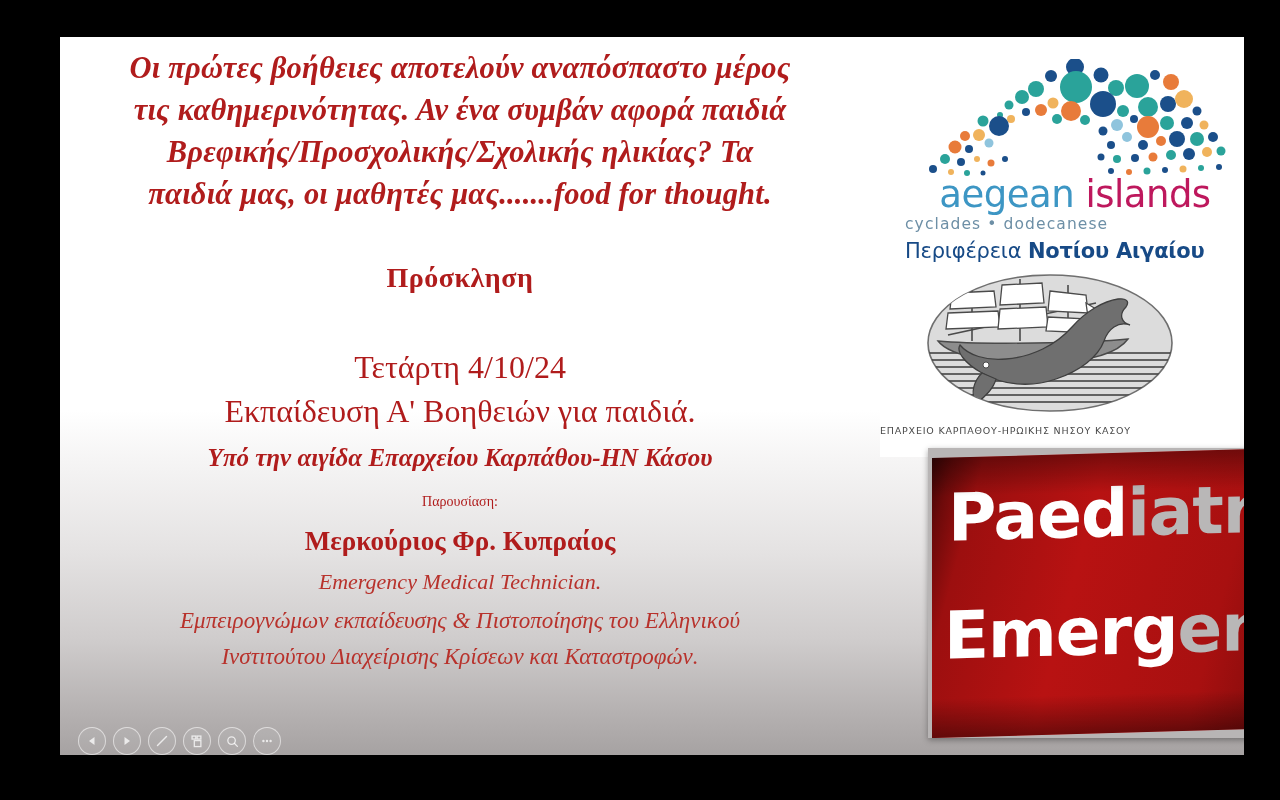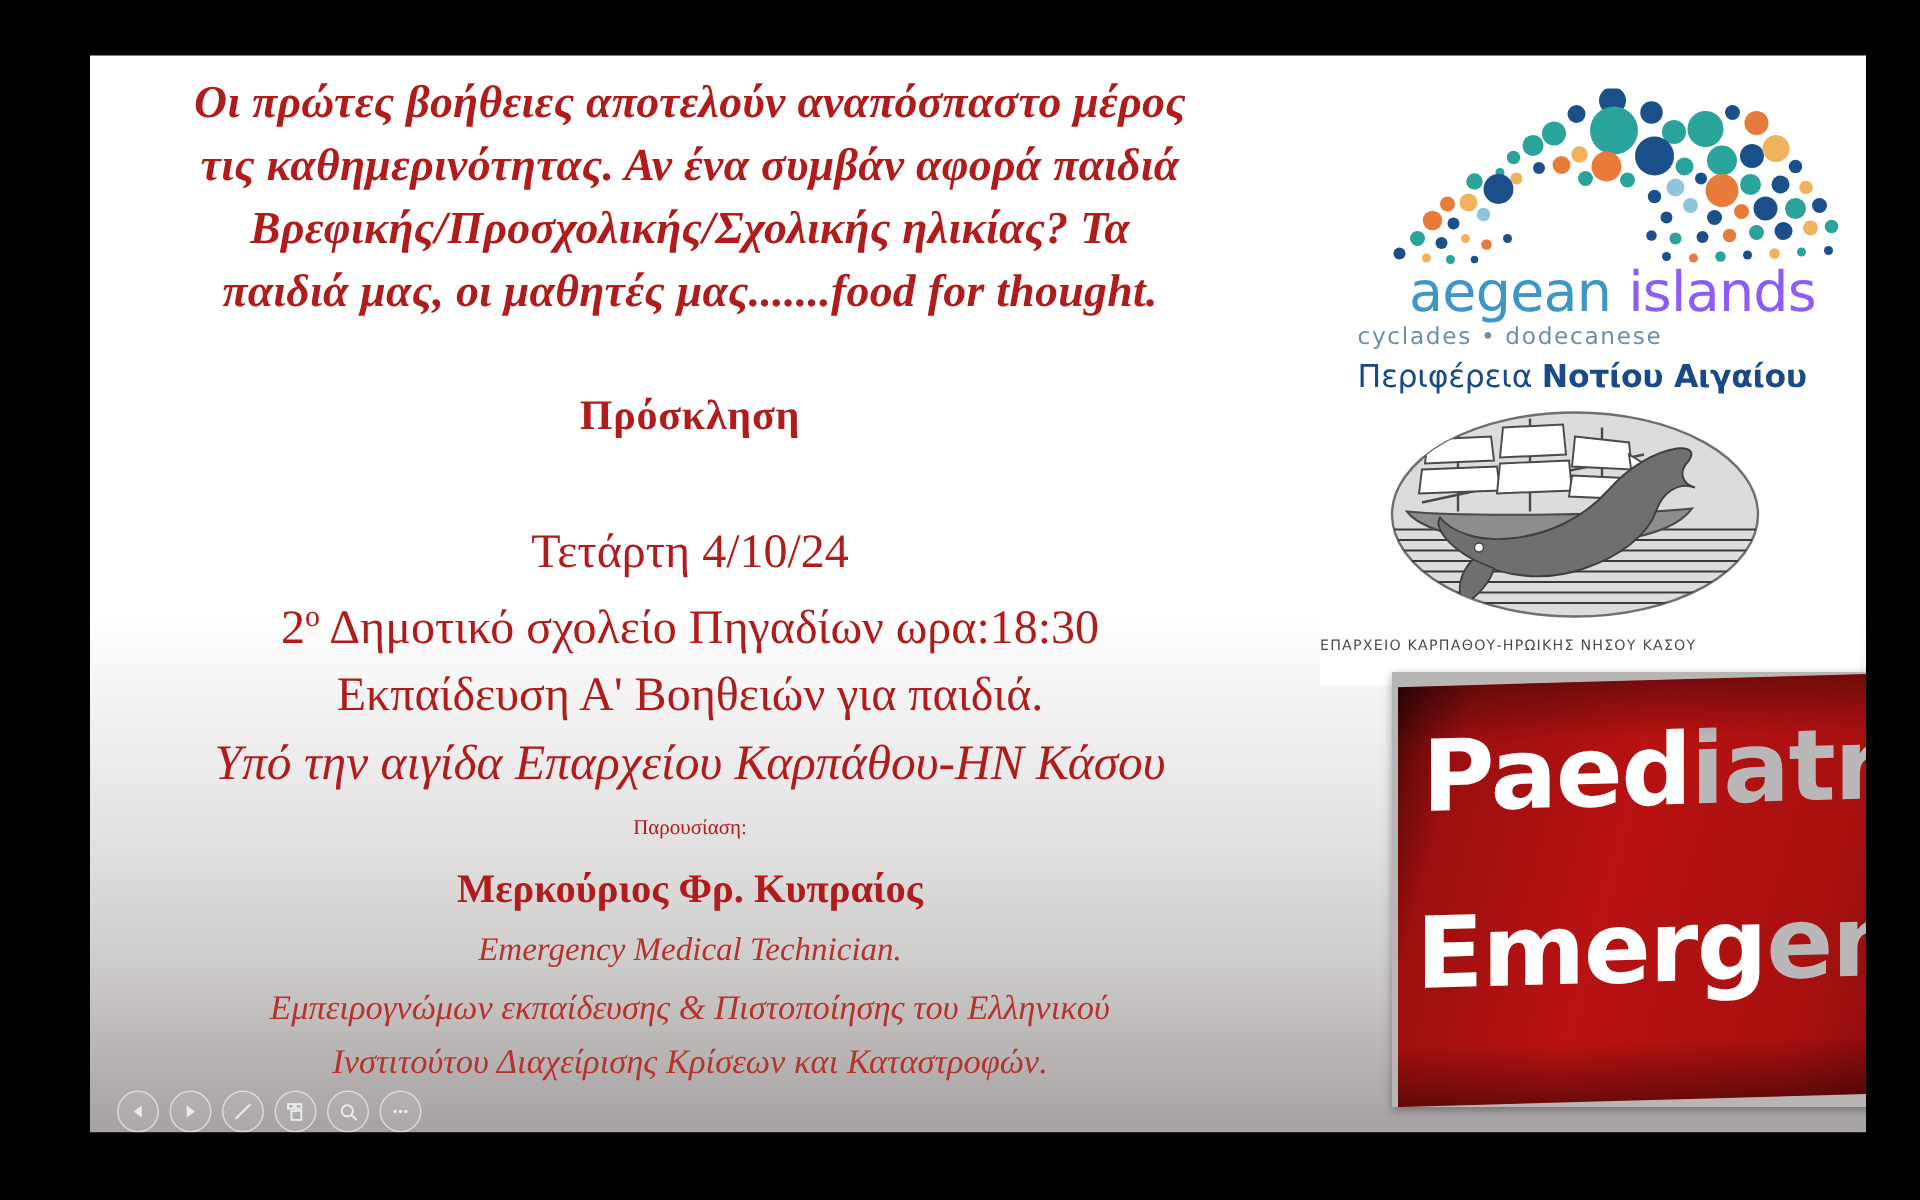--- a/index.html
+++ b/index.html
@@ -101,23 +101,23 @@
     font-size: 24px;
     line-height: 34px;
     font-weight: bold;
     letter-spacing: 0.6px;
     color: #b01c1c;
   }
 
   #auspices {
     margin: 0;
     padding-top: 6px;
-    font-size: 33px;
+    font-size: 25px;
     line-height: 38px;
-    font-weight: normal;
+    font-weight: bold;
     font-style: italic;
     color: #b01c1c;
   }
 
   #presentation-label {
     margin: 0;
     padding-top: 10px;
     font-size: 14px;
     line-height: 30px;
     color: #b01c1c;
@@ -172,21 +172,21 @@
     top: 116px;
     width: 340px;
     text-align: center;
     font-family: "DejaVu Sans", sans-serif;
     font-size: 37px;
     line-height: 40px;
     letter-spacing: -0.5px;
     color: #3d96c4;
     font-weight: 500;
   }
-  #aegean-wordmark .islands { color: #8b5cf6; }
+  #aegean-wordmark .islands { color: #be185d; }
   #aegean-sub {
     position: absolute;
     left: 0;
     top: 156px;
     width: 340px;
     text-align: left;
     font-family: "DejaVu Sans", sans-serif;
     font-size: 15.5px;
     letter-spacing: 1.1px;
     color: #6d8fa6;
@@ -307,21 +307,20 @@
         <p class="headline">Οι πρώτες βοήθειες αποτελούν αναπόσπαστο μέρος</p>
         <p class="headline">τις καθημερινότητας. Αν ένα συμβάν αφορά παιδιά</p>
         <p class="headline">Βρεφικής/Προσχολικής/Σχολικής ηλικίας? Τα</p>
         <p class="headline">παιδιά μας, οι μαθητές μας.......food for thought.</p>
       </div>
 
       <p id="invite-title">Πρόσκληση</p>
 
       <div id="detail-block">
         <p class="detail-line">Τετάρτη 4/10/24</p>
-        <p class="detail-line"><span>2</span><span class="sup">ο</span><span> Δημοτικό σχολείο Πηγαδίων  ωρα:18:30</span></p>
         <p class="detail-line">Εκπαίδευση Α' Βοηθειών για παιδιά.</p>
       </div>
 
       <p id="auspices">Υπό την αιγίδα Επαρχείου Καρπάθου-ΗΝ Κάσου</p>
       <p id="presentation-label">Παρουσίαση:</p>
       <p id="presenter-name">Μερκούριος Φρ. Κυπραίος</p>
       <p class="credential" id="credential-1">Emergency Medical Technician.</p>
       <p class="credential" id="credential-2">Εμπειρογνώμων εκπαίδευσης &amp; Πιστοποίησης του Ελληνικού</p>
       <p class="credential" id="credential-3">Ινστιτούτου  Διαχείρισης Κρίσεων και Καταστροφών.</p>
     </div>

